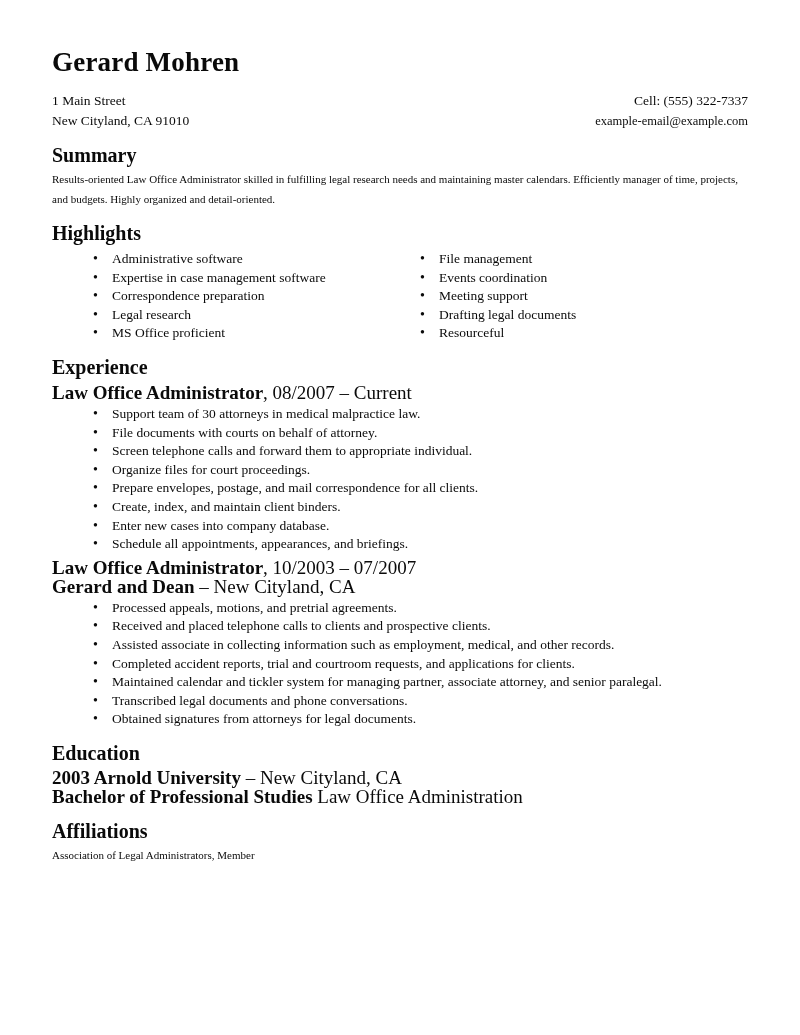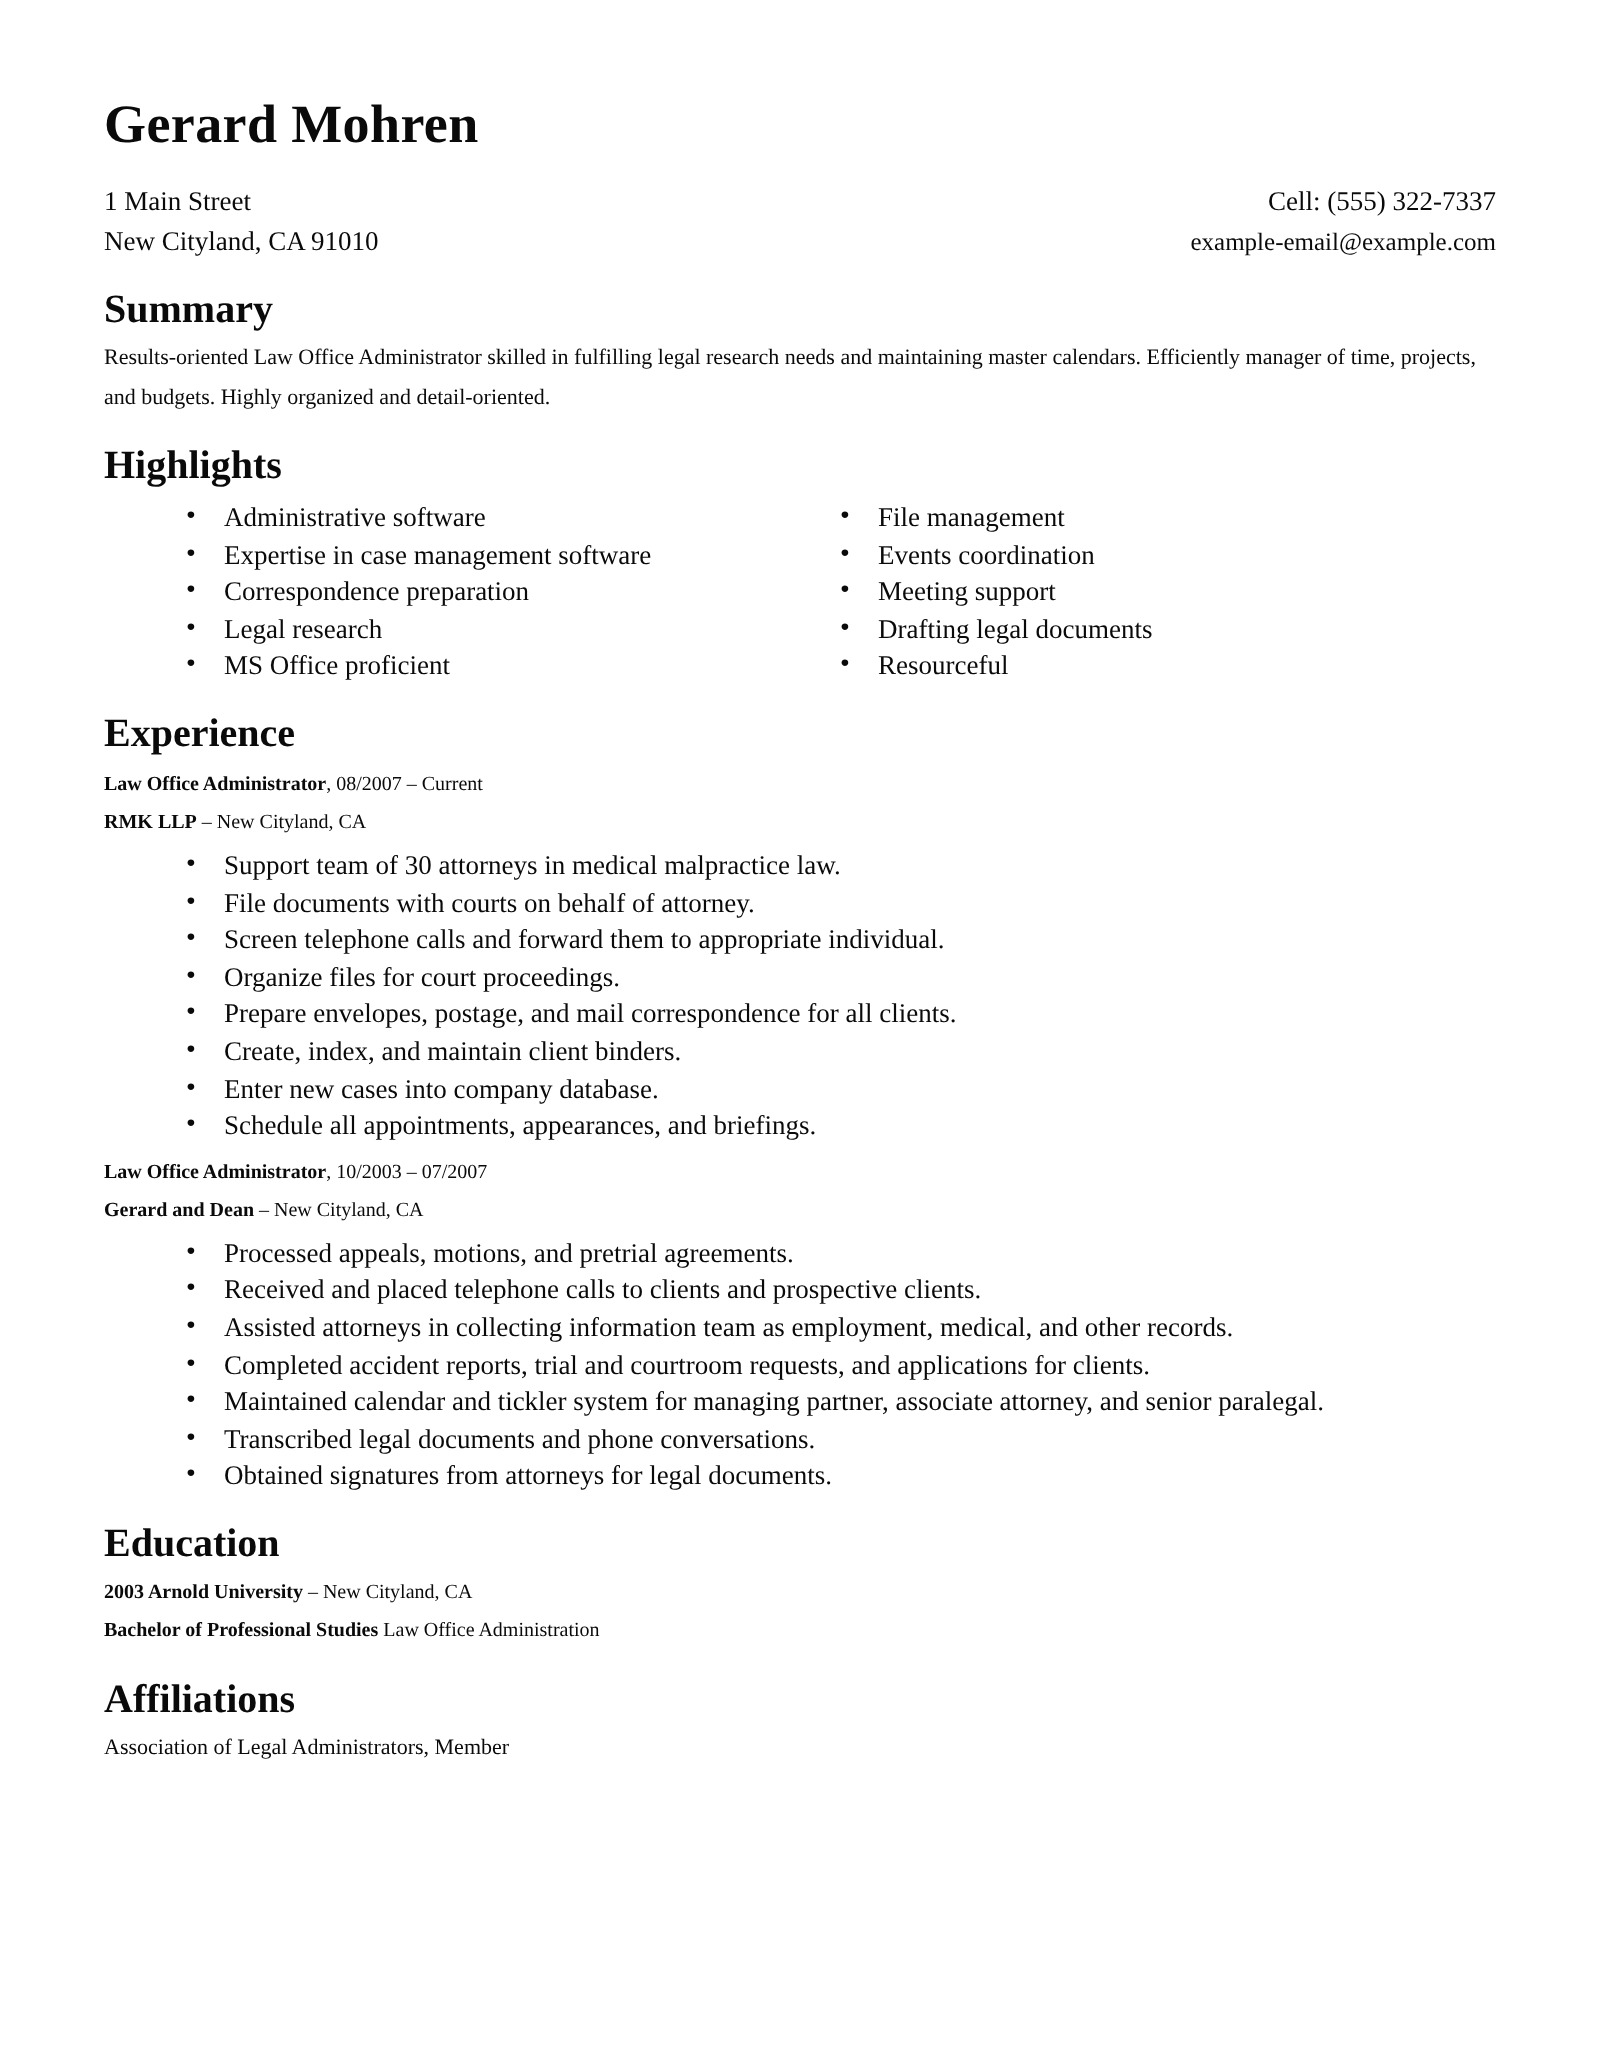--- a/index.html
+++ b/index.html
@@ -60,21 +60,21 @@
   }
   .highlights-cols {
     display: flex;
   }
   .highlights-cols .col { width: 50%; }
   .highlights-cols .col ul.bullets { margin-top: 2px; }
   .col-right ul.bullets { padding-left: 39px; }
   .job { margin-top: 2px; }
   .job + .job { margin-top: 4px; }
   .job-line, .edu-line {
-    font-size: 10px;
+    font-size: 19px;
     line-height: 19px;
   }
   .bold { font-weight: bold; }
   .experience-block h2 { margin-bottom: 4px; }
   .edu-block .edu-line { line-height: 19.5px; }
 </style>
 </head>
 <body>
 
 <div class="page">
@@ -122,23 +122,20 @@
     </div>
   </section>
 
   <section class="experience-block">
     <h2 class="section-heading">Experience</h2>
 
     <div class="job">
       <div class="job-line">
         <span class="bold">Law Office Administrator</span><span>, 08/2007 – Current</span>
       </div>
-      <div class="job-line">
-        <span class="bold">RMK LLP</span><span> – New Cityland, CA</span>
-      </div>
       <ul class="bullets">
         <li>Support team of 30 attorneys in medical malpractice law.</li>
         <li>File documents with courts on behalf of attorney.</li>
         <li>Screen telephone calls and forward them to appropriate individual.</li>
         <li>Organize files for court proceedings.</li>
         <li>Prepare envelopes, postage, and mail correspondence for all clients.</li>
         <li>Create, index, and maintain client binders.</li>
         <li>Enter new cases into company database.</li>
         <li>Schedule all appointments, appearances, and briefings.</li>
       </ul>
@@ -147,21 +144,21 @@
     <div class="job">
       <div class="job-line">
         <span class="bold">Law Office Administrator</span><span>, 10/2003 – 07/2007</span>
       </div>
       <div class="job-line">
         <span class="bold">Gerard and Dean</span><span> – New Cityland, CA</span>
       </div>
       <ul class="bullets">
         <li>Processed appeals, motions, and pretrial agreements.</li>
         <li>Received and placed telephone calls to clients and prospective clients.</li>
-        <li>Assisted attorneys in collecting information team as employment, medical, and other records.</li>
+        <li>Assisted associate in collecting information such as employment, medical, and other records.</li>
         <li>Completed accident reports, trial and courtroom requests, and applications for clients.</li>
         <li>Maintained calendar and tickler system for managing partner, associate attorney, and senior paralegal.</li>
         <li>Transcribed legal documents and phone conversations.</li>
         <li>Obtained signatures from attorneys for legal documents.</li>
       </ul>
     </div>
   </section>
 
   <section class="edu-block">
     <h2 class="section-heading">Education</h2>

